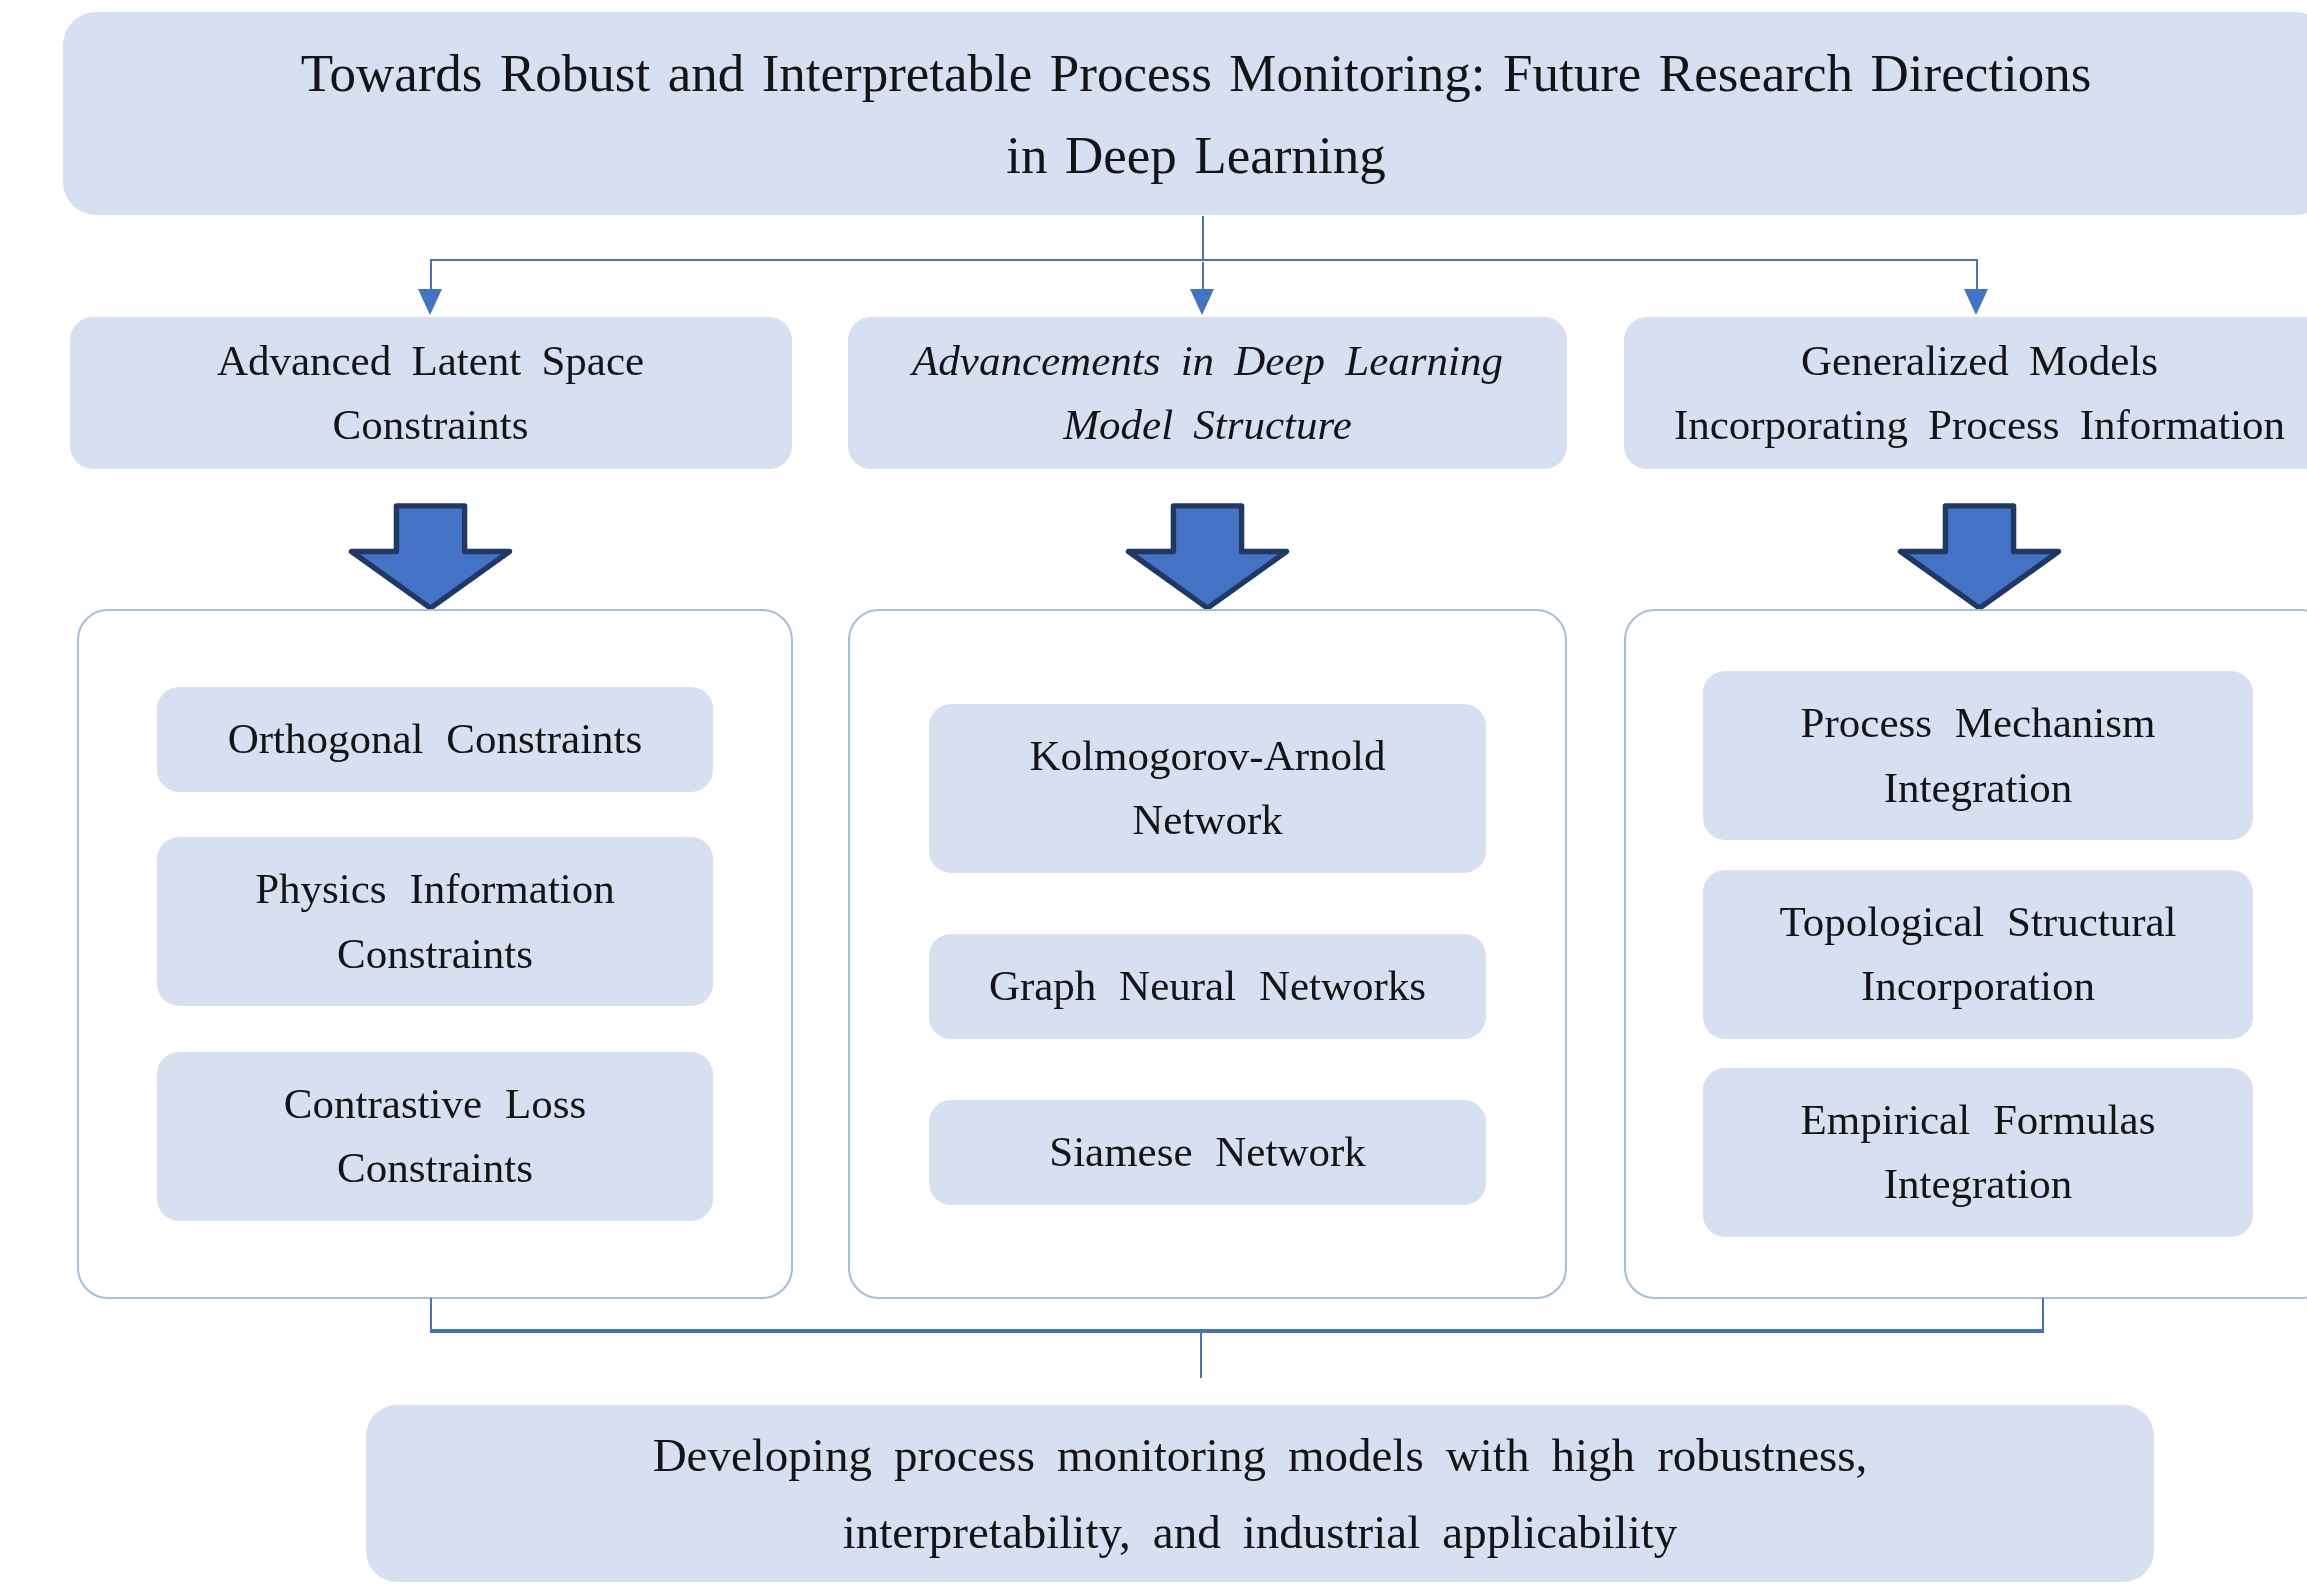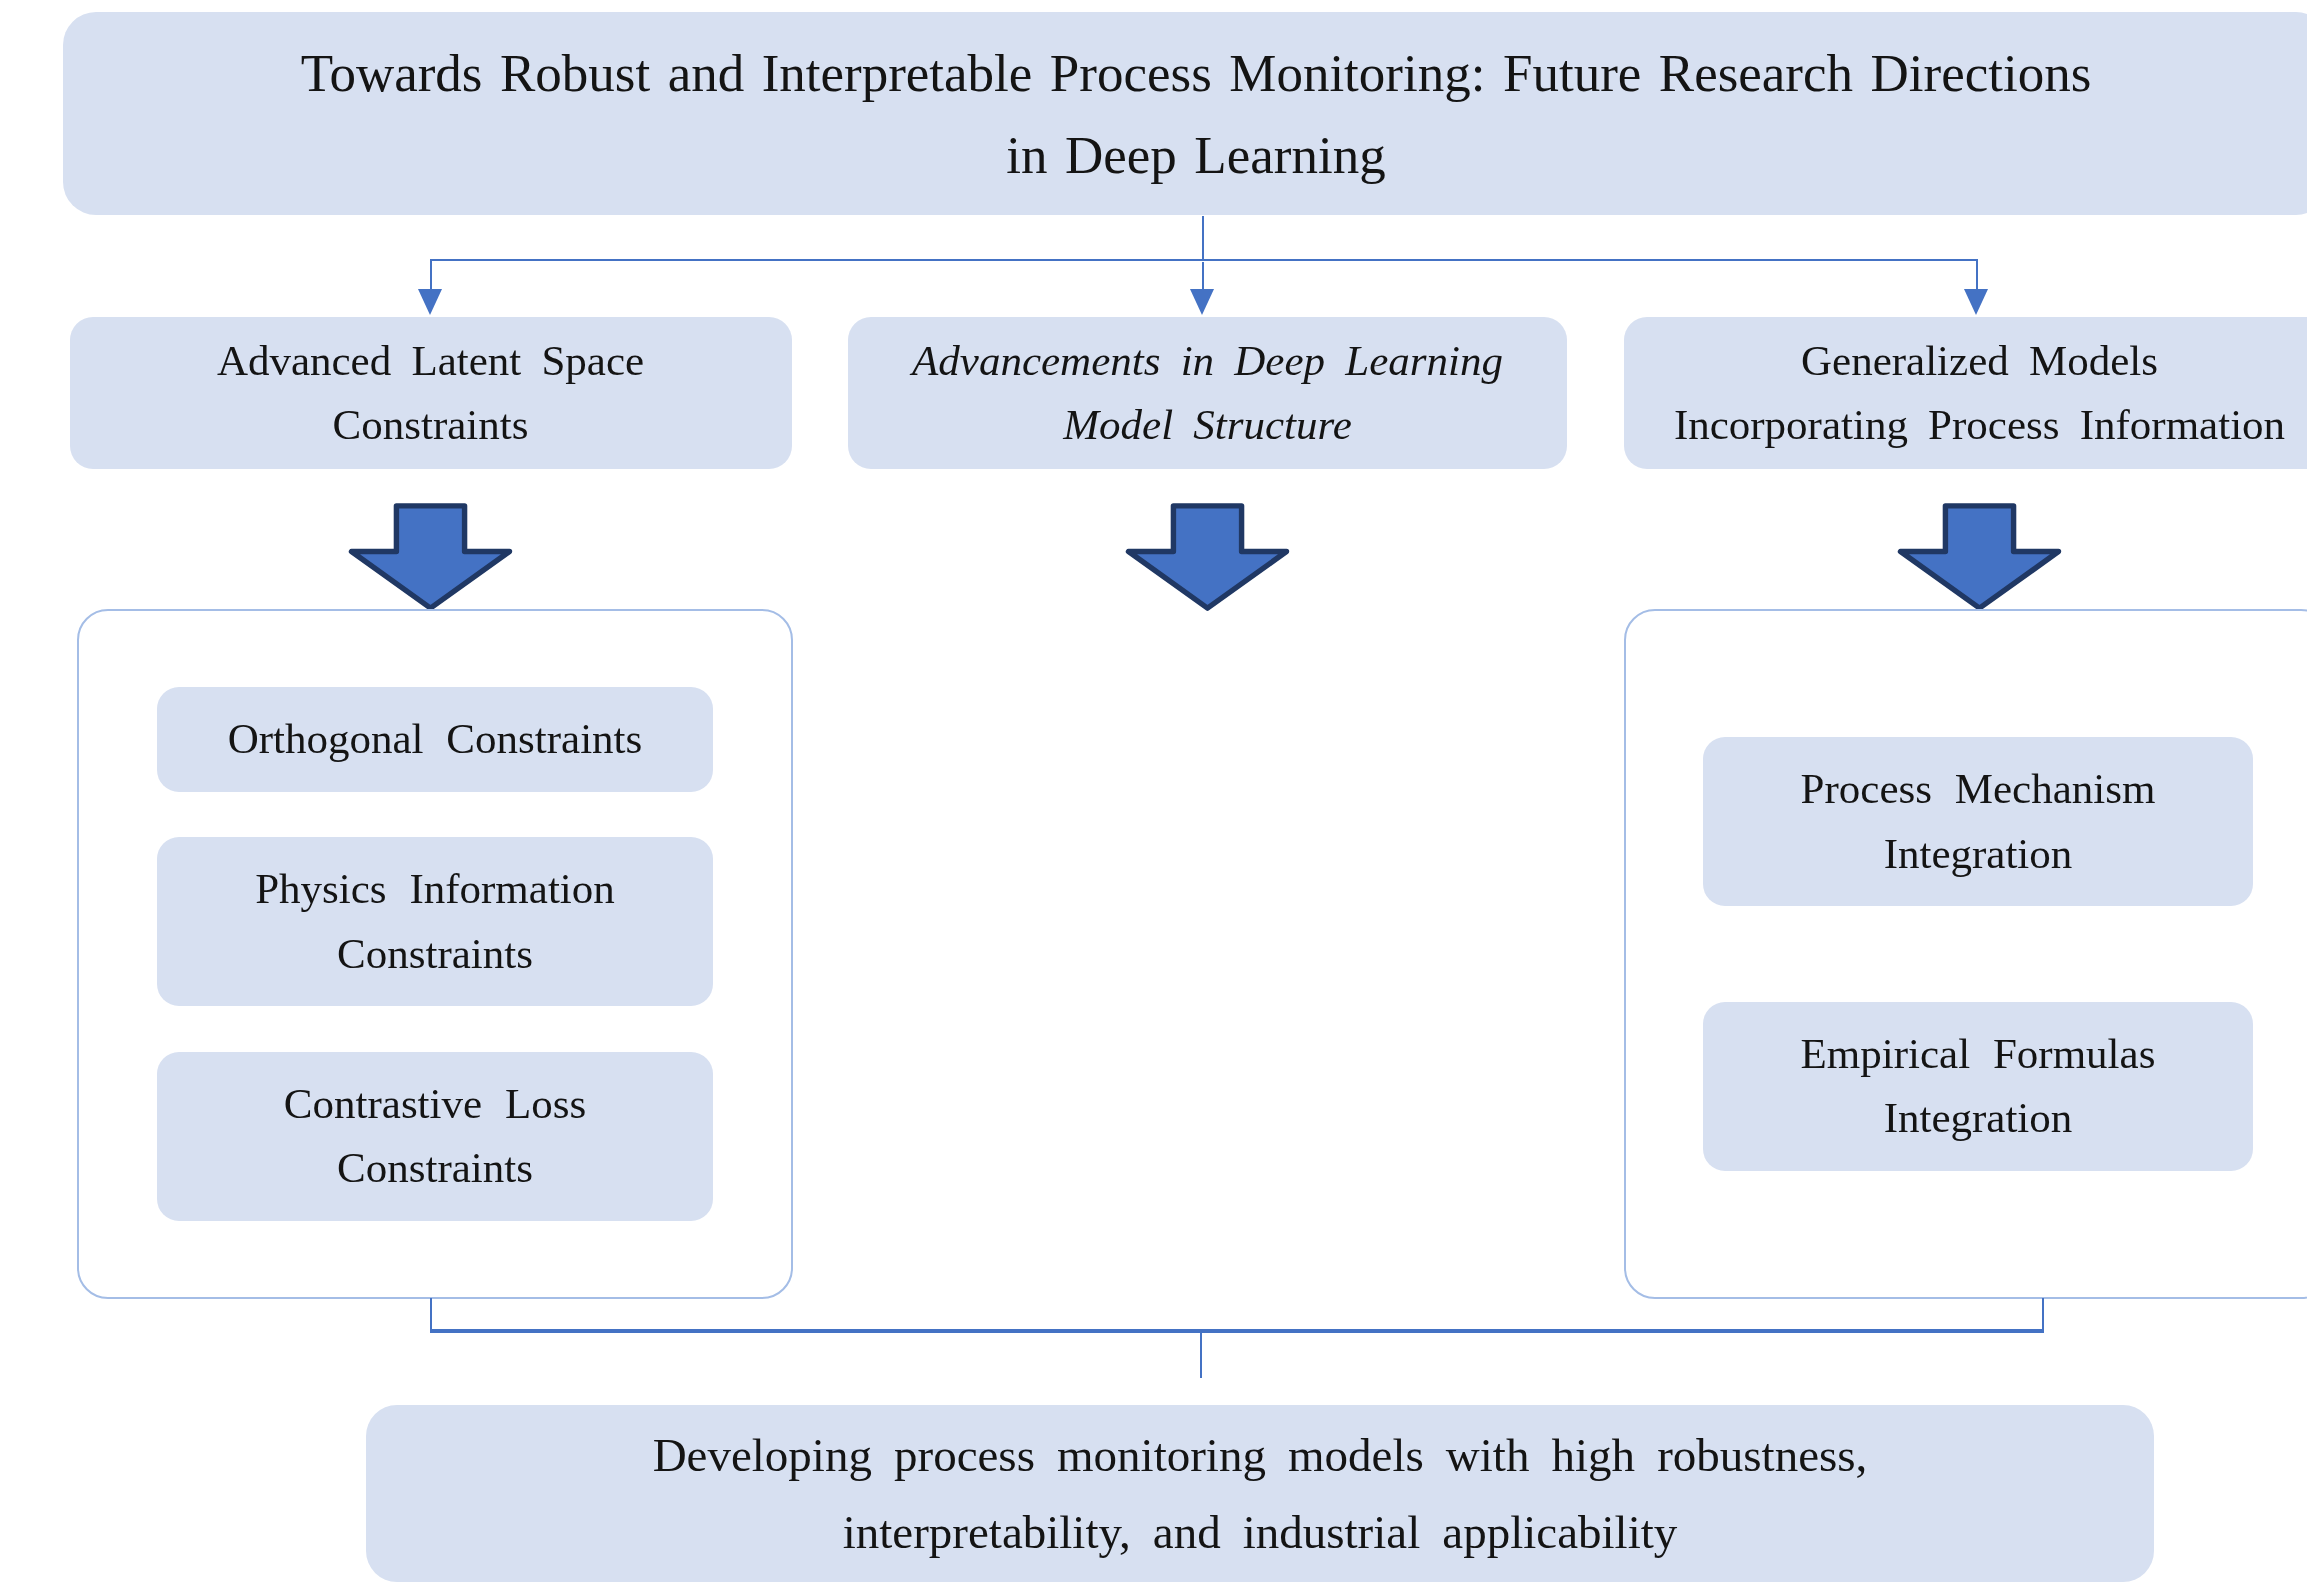--- a/index.html
+++ b/index.html
@@ -124,25 +124,41 @@
     <div class="item-box">
       <div class="pre">Physics Information
 Constraints</div>
     </div>
     <div class="item-box">
       <div class="pre">Contrastive Loss
 Constraints</div>
     </div>
   </div>
 
+  <div class="container cont-2">
+    <div class="item-box">
+      <div class="pre">Kolmogorov-Arnold
+Network</div>
+    </div>
+    <div class="item-box">
+      <div class="pre">Graph Neural Networks</div>
+    </div>
+    <div class="item-box">
+      <div class="pre">Siamese Network</div>
+    </div>
+  </div>
 
   <div class="container cont-3">
     <div class="item-box">
       <div class="pre">Process Mechanism
 Integration</div>
+    </div>
+    <div class="item-box">
+      <div class="pre">Topological Structural
+Incorporation</div>
     </div>
     <div class="item-box">
       <div class="pre">Empirical Formulas
 Integration</div>
     </div>
   </div>
 
   <div class="vline" style="left:390px;top:1298px;width:2.3px;height:33px;"></div>
   <div class="vline" style="left:2002px;top:1298px;width:2.3px;height:33px;"></div>
   <div class="hline" style="left:390px;top:1329px;width:1614px;height:3.9px;"></div>

